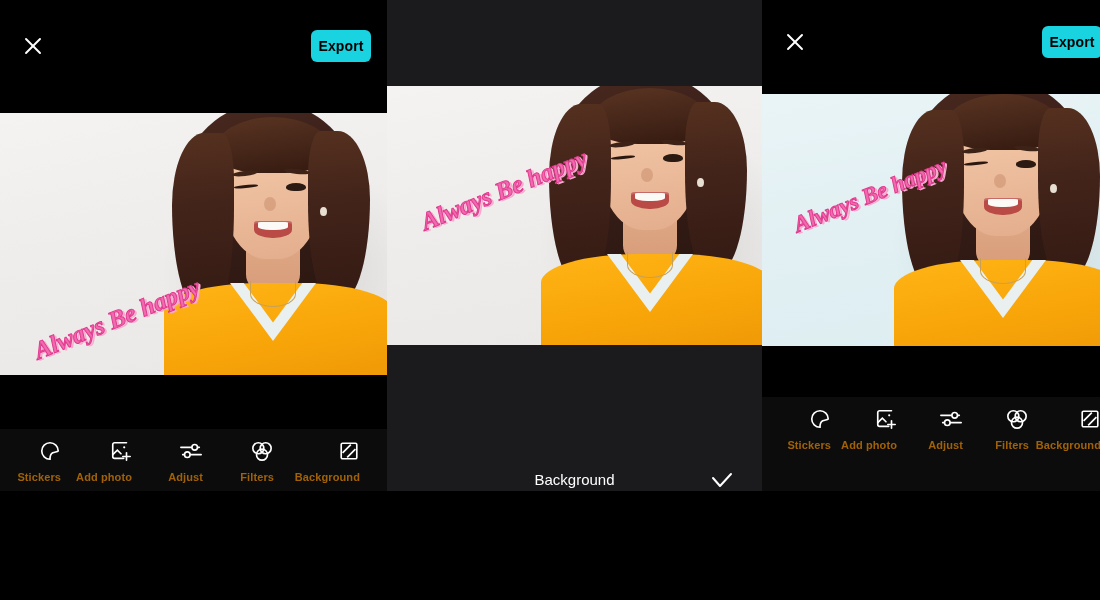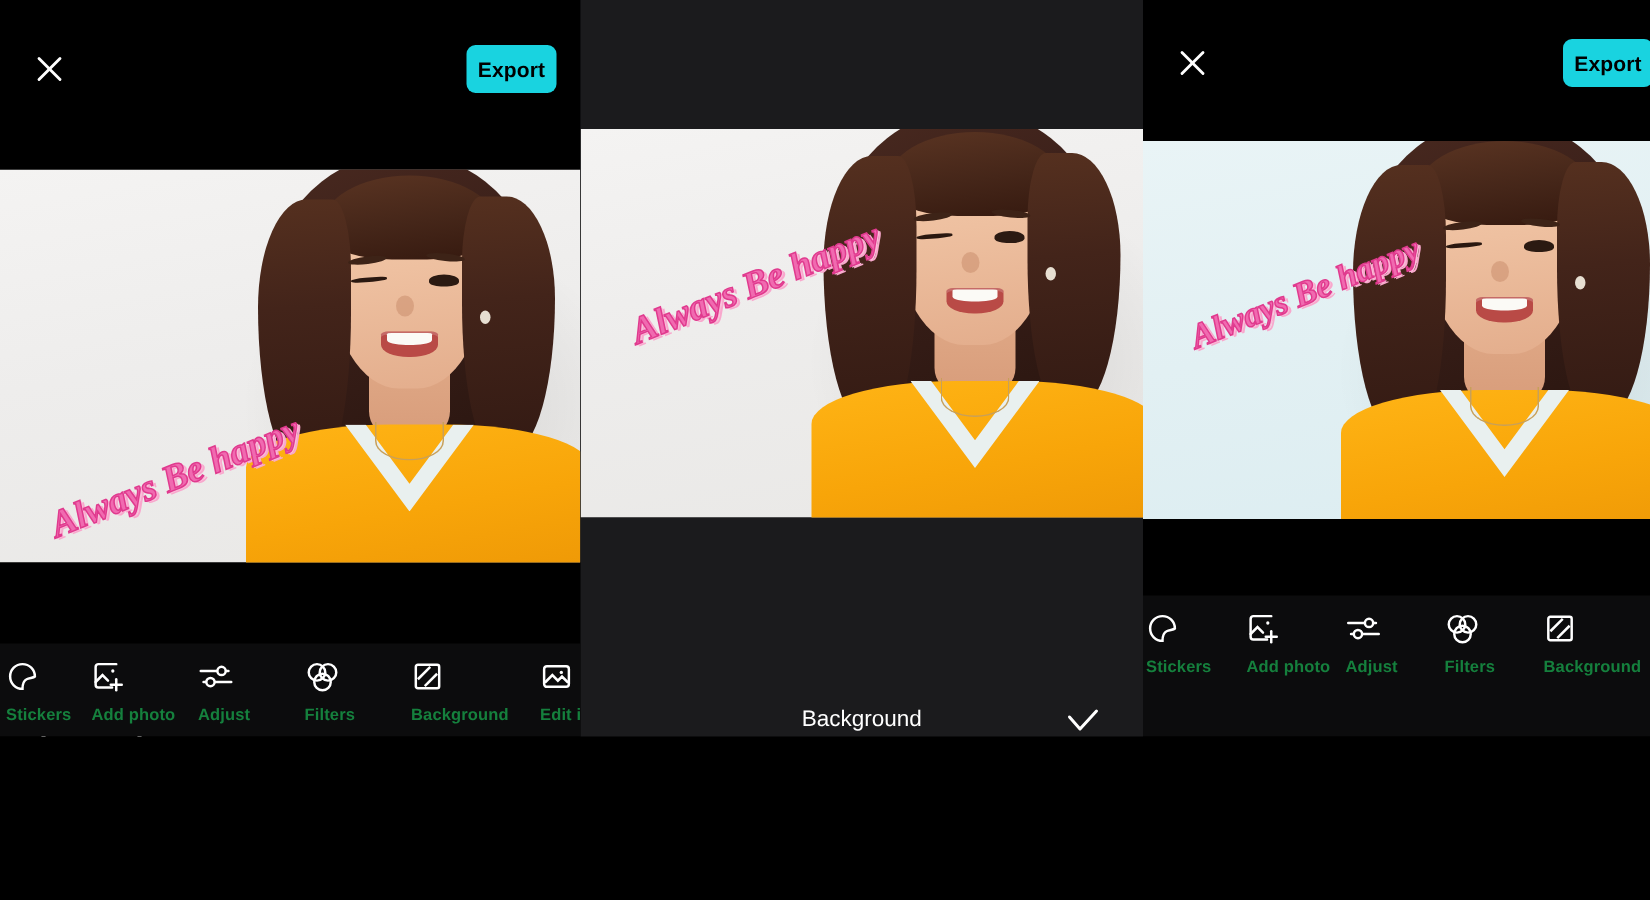--- a/index.html
+++ b/index.html
@@ -106,22 +106,22 @@
     text-shadow: 1px 1px 0 #fbbcd9, 2px 2px 0 #f8a8cd;
     transform-origin:left top;
   }
 
   
   .toolbar{
     position:absolute; left:0; bottom:0; width:100%;
     background:#0c0c0d; display:flex; align-items:flex-start;
   }
   .tool{
-    flex:0 0 auto; display:flex; flex-direction:column; align-items:flex-start;
-    color:#15803d; padding-top:9px;
+    flex:0 0 auto; display:flex; flex-direction:column; align-items:flex-end;
+    color:#a16207; padding-top:9px;
   }
   .tool .ic{ height:26px; display:flex; align-items:center; justify-content:center; }
   .tool .lb{ font-size:11px; margin-top:7px; font-weight:bold; letter-spacing:.1px; }
 
   
   .uirow{ position:absolute; display:flex; }
   .uirow .ubtn{ display:flex; align-items:center; justify-content:center; }
 
   
   .sheet-title{

